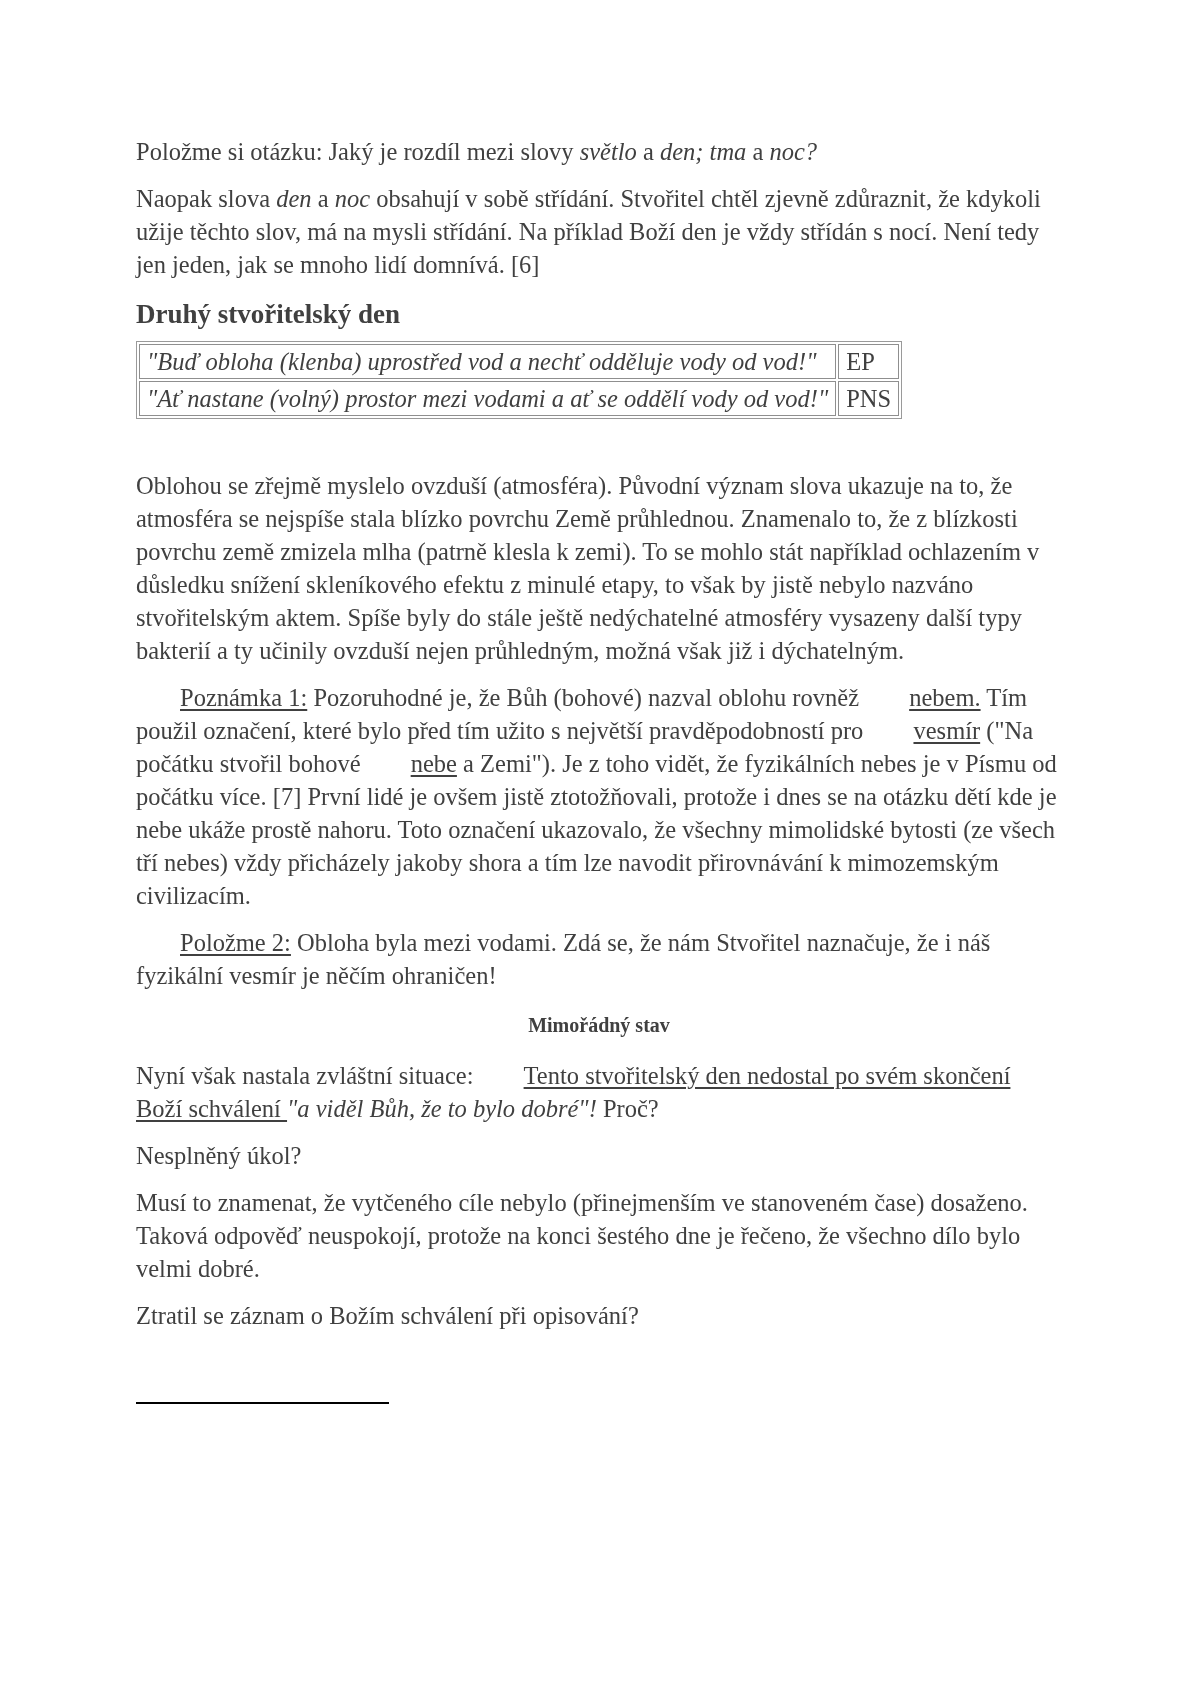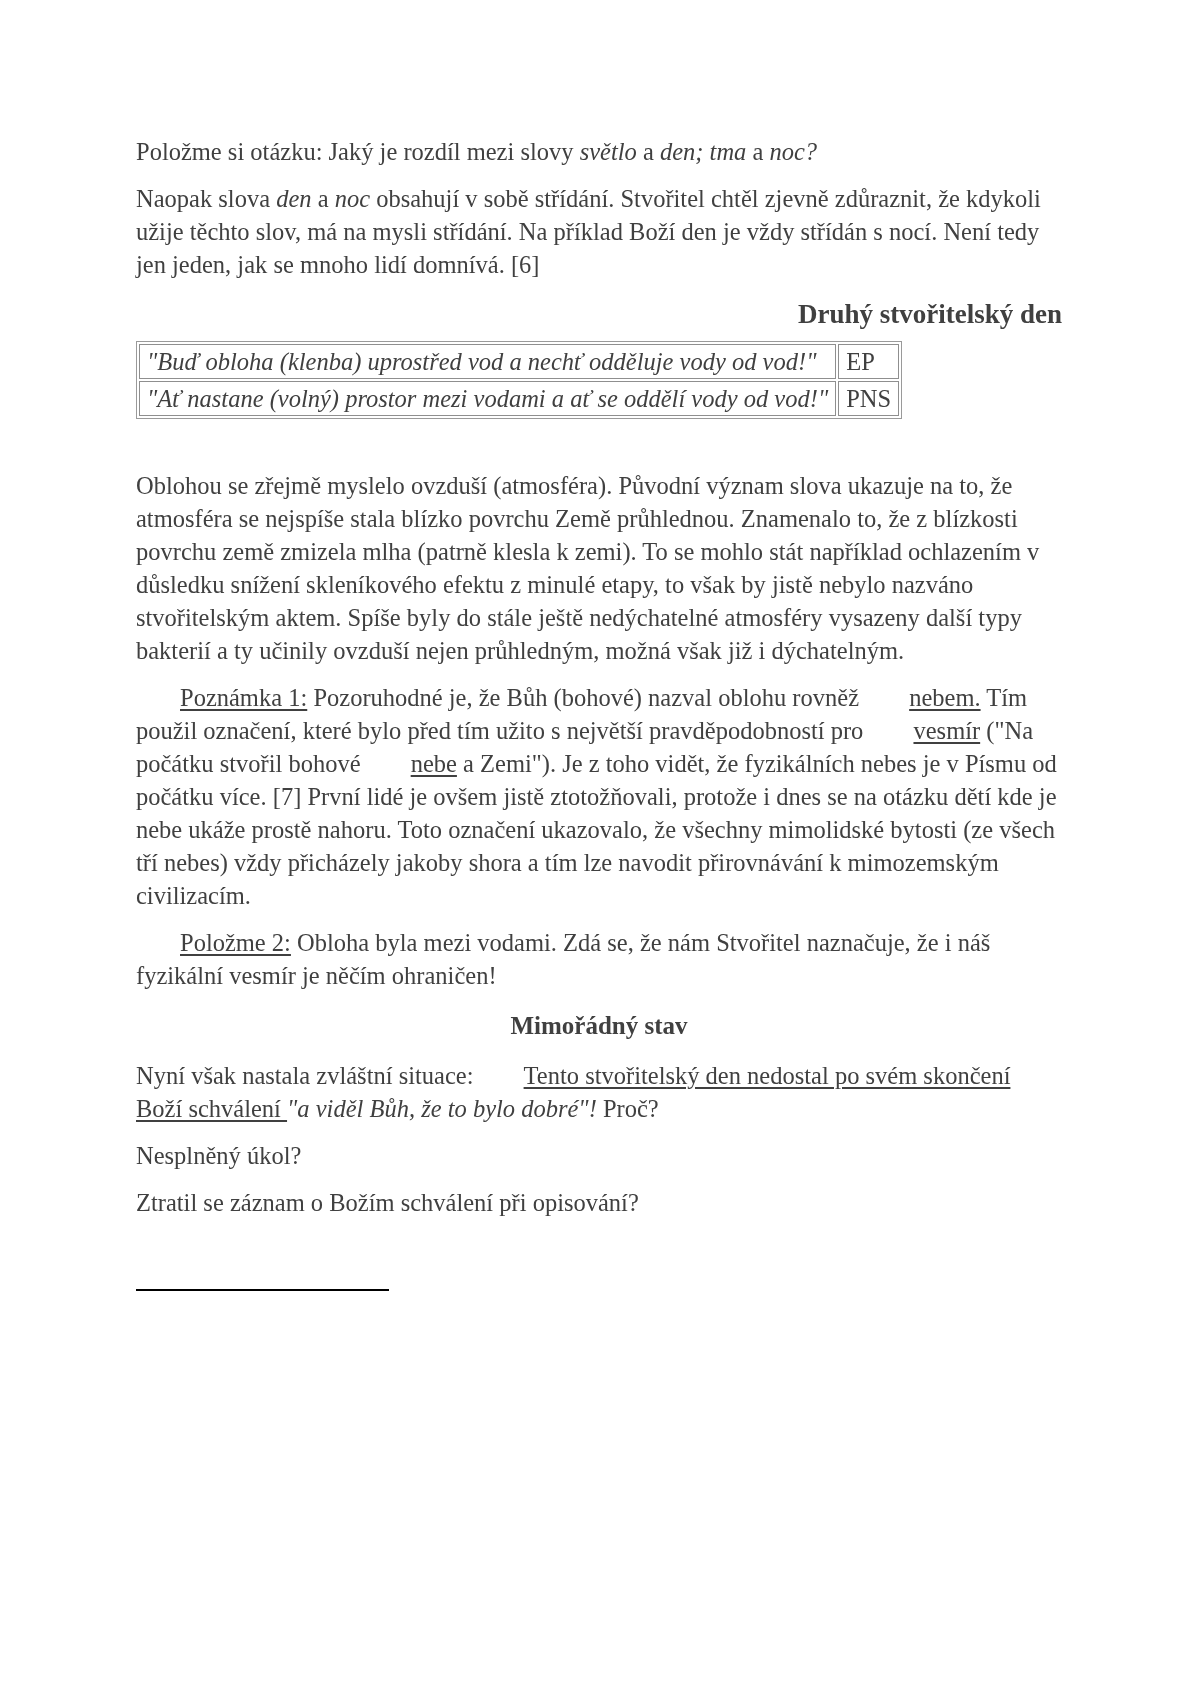--- a/index.html
+++ b/index.html
@@ -18,25 +18,25 @@
     overflow: hidden;
     text-align: left;
   }
   .para { margin: 0 0 14px 0; }
   .i { font-style: italic; }
   .u { text-decoration: underline; text-decoration-thickness: 2px; text-underline-offset: 3px; margin-left: 44px; }
   h2.doc-heading-1 {
     font-size: 27px;
     line-height: 38px;
     font-weight: bold;
-    text-align: right;
+    text-align: left;
     margin: 8px 0 8px 0;
   }
   h3.doc-heading-2 {
-    font-size: 25px;
+    font-size: 20px;
     line-height: 35px;
     font-weight: bold;
     text-align: center;
     margin: 16px 0 16px 0;
   }
   table.scripture-table {
     border-collapse: separate;
     border-spacing: 2px;
     border: 1px solid #9a9a9a;
     margin: 0 0 50px 0;
@@ -89,18 +89,19 @@
   <p class="para"><span class="u">Poznámka 1:</span><span> Pozoruhodné je, že Bůh (bohové) nazval oblohu rovněž </span><span class="u">nebem.</span><span> Tím použil označení, které bylo před tím užito s největší pravděpodobností pro </span><span class="u">vesmír</span><span> ("Na počátku stvořil bohové </span><span class="u">nebe</span><span> a Zemi"). Je z toho vidět, že fyzikálních nebes je v Písmu od počátku více. [7] První lidé je ovšem jistě ztotožňovali, protože i dnes se na otázku dětí kde je nebe ukáže prostě nahoru. Toto označení ukazovalo, že všechny mimolidské bytosti (ze všech tří nebes) vždy přicházely jakoby shora a tím lze navodit přirovnávání k mimozemským civilizacím.</span></p>
 
   <p class="para"><span class="u">Položme 2:</span><span> Obloha byla mezi vodami. Zdá se, že nám Stvořitel naznačuje, že i náš fyzikální vesmír je něčím ohraničen!</span></p>
 
   <h3 class="doc-heading-2">Mimořádný stav</h3>
 
   <p class="para"><span>Nyní však nastala zvláštní situace: </span><span class="u">Tento stvořitelský den nedostal po svém skončení Boží schválení </span><span class="i">"a viděl Bůh, že to bylo dobré"!</span><span> Proč?</span></p>
 
   <p class="para"><span>Nesplněný úkol?</span></p>
 
+  <p class="para"><span>Musí to znamenat, že vytčeného cíle nebylo (přinejmenším ve stanoveném čase) dosaženo. Taková odpověď neuspokojí, protože na konci šestého dne je řečeno, že všechno dílo bylo velmi dobré.</span></p>
 
   <p class="para"><span>Ztratil se záznam o Božím schválení při opisování?</span></p>
 
   <div class="footnote-rule"></div>
 
 </div>
 
 </body></html>

